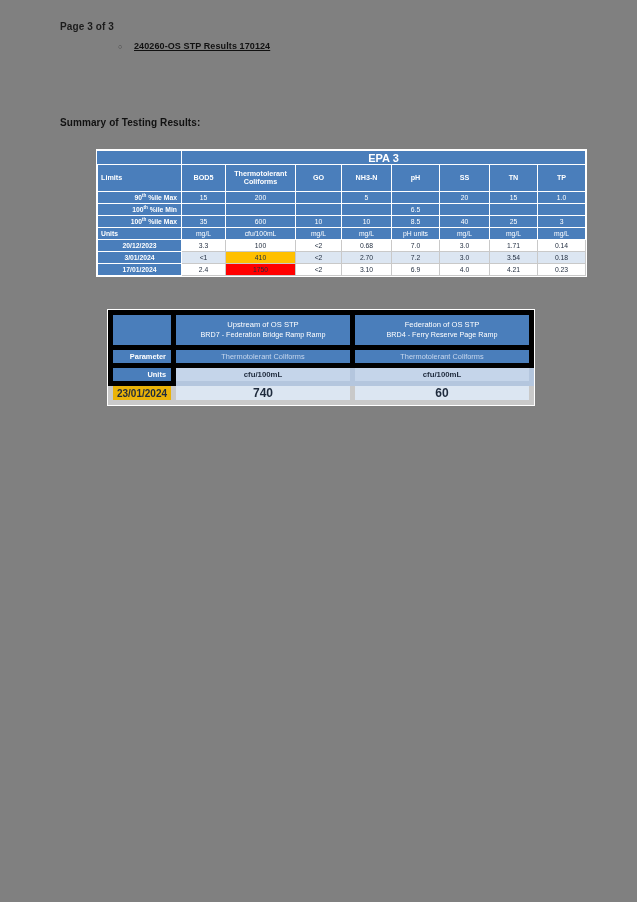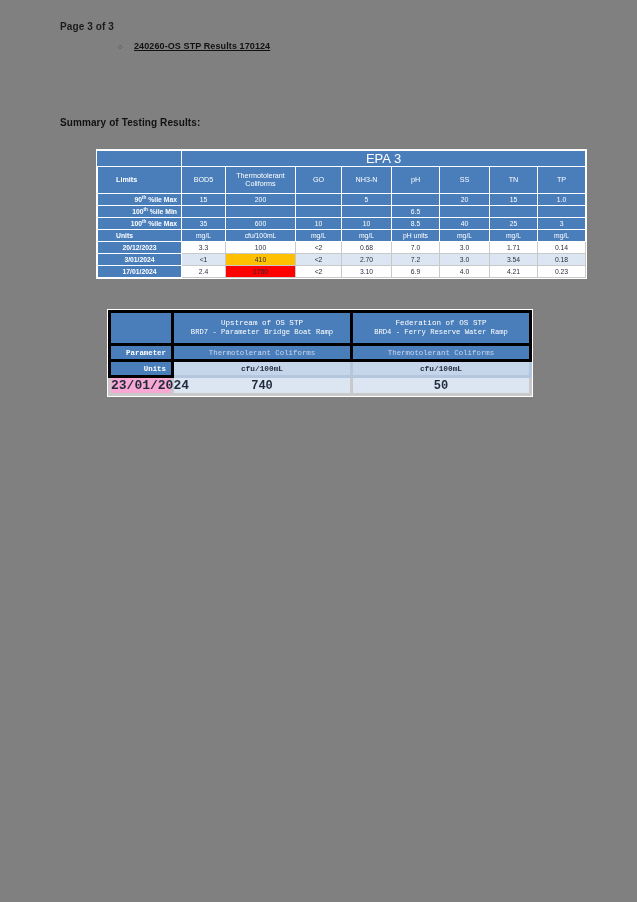--- a/index.html
+++ b/index.html
@@ -101,39 +101,39 @@
     background: #4a7ebb;
     color: #ffffff;
     font-weight: bold;
   }
   .epa-table .hdr-plain {
     background: #4a7ebb;
     color: #ffffff;
   }
   .epa-table .group-head {
     height: 13px;
-    font-weight: normal;
-    font-size: 13px;
+    font-weight: bold;
+    font-size: 11px;
   }
   .epa-table .col-head {
     height: 26px;
-    font-weight: normal;
+    font-weight: bold;
     font-size: 7.2px;
     line-height: 1.15;
   }
   .epa-table .rowlabel {
     text-align: right;
     padding-right: 4px;
     font-weight: bold;
     background: #4a7ebb;
     color: #ffffff;
   }
   .epa-table .rowlabel-left {
     text-align: left;
-    padding-left: 18px;
+    padding-left: 3px;
     font-weight: bold;
     background: #4a7ebb;
     color: #ffffff;
   }
   .epa-table .blankcorner {
     background: #4a7ebb;
     border-left-color: #4a7ebb;
   }
   .epa-table .datecell {
     background: #4a7ebb;
@@ -177,23 +177,22 @@
     left: 107px;
     top: 309px;
     background: #ffffff;
     padding: 1px;
   }
   table.river-table {
     width: 421px;
     font-size: 7.4px;
   }
   .river-table td {
-    border: 3px solid #000000;
+    border: 5px solid #000000;
     height: 13px;
-    font-family: Liberation Mono, monospace;
   }
   .river-table .site-head {
     background: #4a7ebb;
     color: #ffffff;
     height: 30px;
     line-height: 1.35;
     font-size: 7.6px;
   }
   .river-table .site-head .site-sub {
     font-size: 7.2px;
@@ -222,24 +221,24 @@
     border-color: #b4c6de;
   }
   .river-table .value-cell {
     background: #dce6f2;
     color: #1f2b3d;
     font-weight: bold;
     font-size: 12px;
     border-color: #c9c9c9;
   }
   .river-table .datecell {
-    background: #f9a8d4;
-    color: #1f2b3d;
-    font-weight: bold;
-    font-size: 13px;
+    background: #eab308;
+    color: #1f2b3d;
+    font-weight: bold;
+    font-size: 10px;
     border-color: #c9c9c9;
   }
 </style>
 </head>
 <body>
 
 <div class="page-label">Page 3 of 3</div>
 
 <div class="doc-list">
 
@@ -379,40 +378,40 @@
     <col style="width:63px">
     <col style="width:179px">
     <col style="width:179px">
   </colgroup>
   <tbody>
 
     <tr>
       <td class="corner"></td>
       <td class="site-head">
         <div>Upstream of OS STP</div>
-        <div class="site-sub">BRD7 - Parameter Bridge Boat Ramp</div>
+        <div class="site-sub">BRD7 - Federation Bridge Ramp Ramp</div>
       </td>
       <td class="site-head">
         <div>Federation of OS STP</div>
-        <div class="site-sub">BRD4 - Ferry Reserve Water Ramp</div>
+        <div class="site-sub">BRD4 - Ferry Reserve Page Ramp</div>
       </td>
     </tr>
 
     <tr>
       <td class="rowlabel">Parameter</td>
       <td class="param-cell">Thermotolerant Coliforms</td>
       <td class="param-cell">Thermotolerant Coliforms</td>
     </tr>
 
     <tr>
       <td class="rowlabel">Units</td>
       <td class="units-cell">cfu/100mL</td>
       <td class="units-cell">cfu/100mL</td>
     </tr>
 
     <tr>
       <td class="datecell">23/01/2024</td>
       <td class="value-cell">740</td>
-      <td class="value-cell">50</td>
+      <td class="value-cell">60</td>
     </tr>
   </tbody>
 </table>
 </div>
 
 </body></html>

